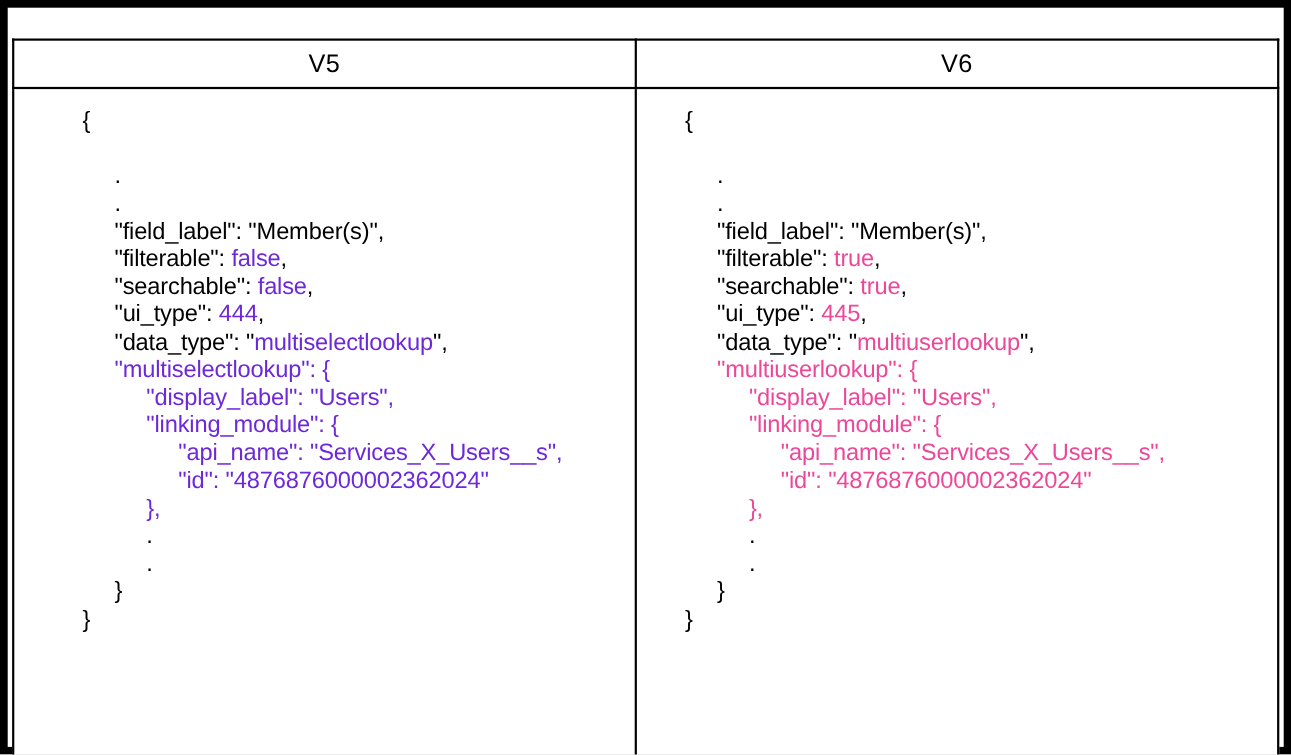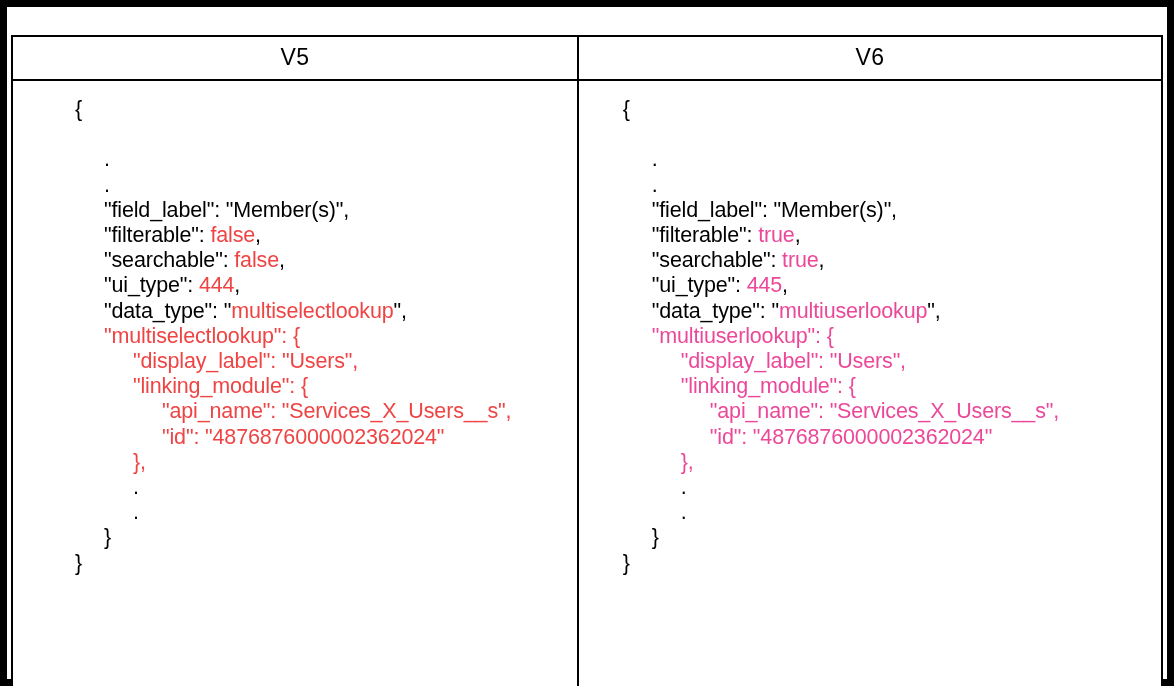--- a/index.html
+++ b/index.html
@@ -68,21 +68,21 @@
   }
 
   .code-line {
     white-space: pre;
     min-height: 25.2px;
   }
 
   .v5 .code-block { padding-left: 62px; }
   .v6 .code-block { padding-left: 44px; }
   .tok-plain { color: #000000; }
-  .tok-v5    { color: #ef4444; }
+  .tok-v5    { color: #6d28d9; }
   .tok-v6    { color: #ec4899; }
 </style>
 </head>
 <body>
 
 <div class="frame">
   <table class="cmp-table">
     <colgroup>
         <col class="c1">
         <col class="c2">

